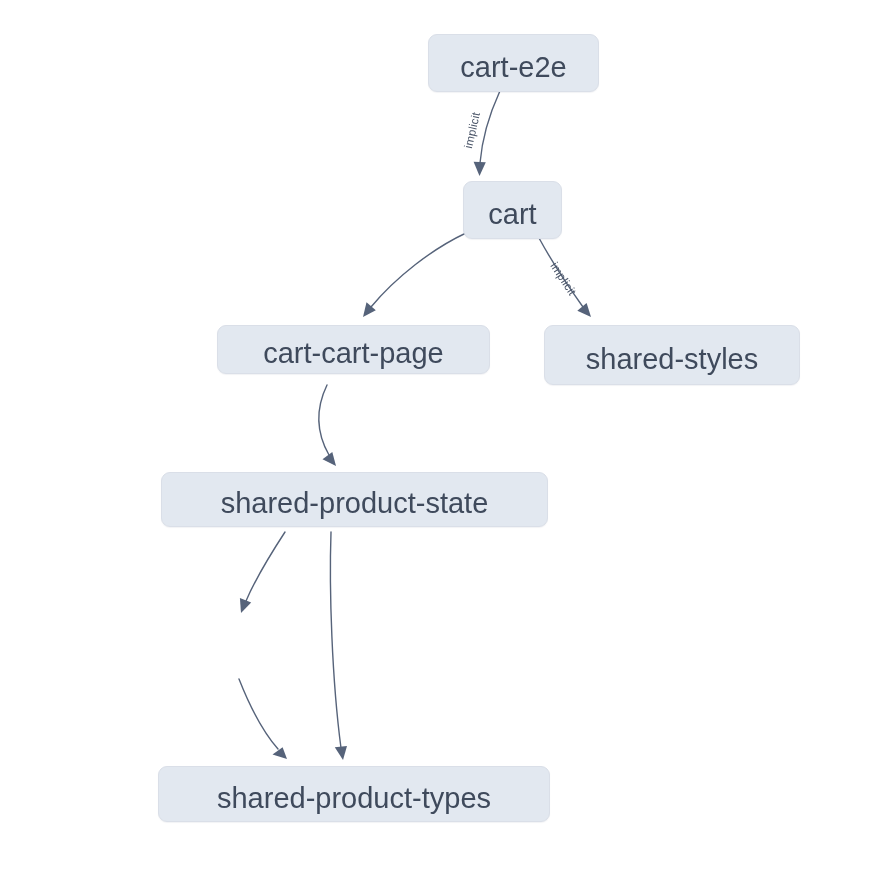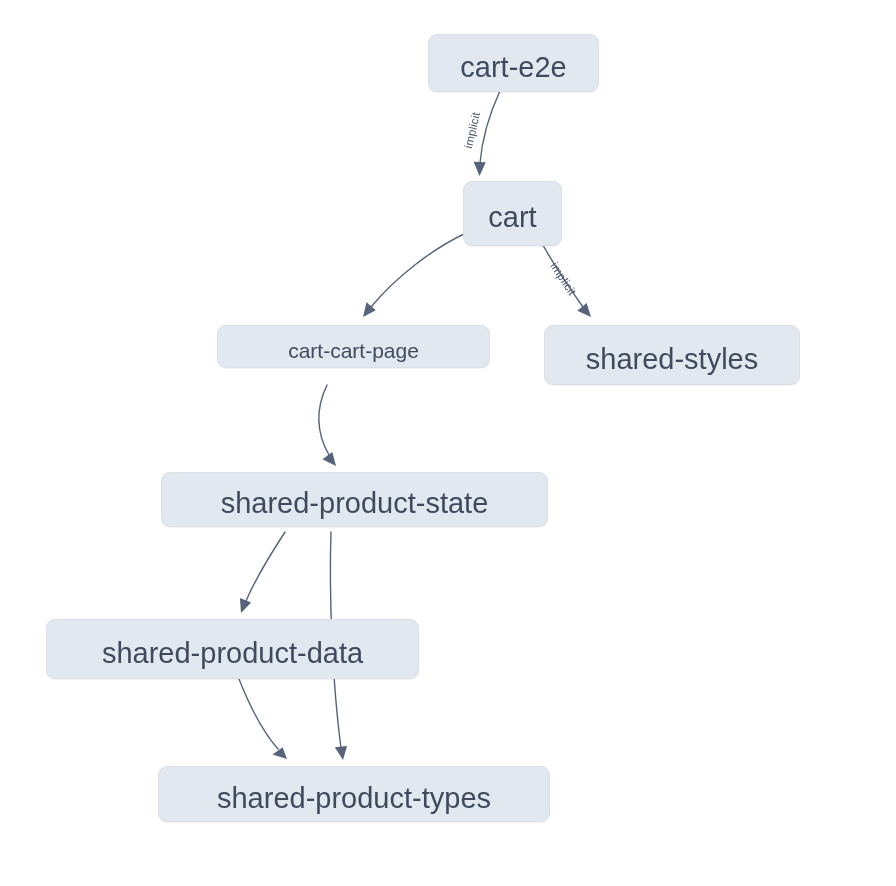--- a/index.html
+++ b/index.html
@@ -71,22 +71,22 @@
 
   .node-label {
     display: block;
     line-height: 1;
     color: #3f4a5c;
     margin-top: 8px;
   }
 
   
   #node-cart-e2e              { left: 428px; top: 34px;  width: 171px; height: 58px;  font-size: 29px; }
-  #node-cart                  { left: 463px; top: 181px; width: 99px;  height: 65px;  font-size: 29px; }
-  #node-cart-cart-page        { left: 217px; top: 325px; width: 273px; height: 43px;  font-size: 21px; }
+  #node-cart                  { left: 463px; top: 181px; width: 99px;  height: 58px;  font-size: 29px; }
+  #node-cart-cart-page        { left: 217px; top: 325px; width: 273px; height: 49px;  font-size: 29px; }
   #node-shared-styles         { left: 544px; top: 325px; width: 256px; height: 60px;  font-size: 29px; align-items: center; }
   #node-shared-product-state  { left: 161px; top: 472px; width: 387px; height: 55px;  font-size: 29px; }
   #node-shared-product-data   { left: 46px;  top: 619px; width: 373px; height: 60px;  font-size: 29px; }
   #node-shared-product-types  { left: 158px; top: 766px; width: 392px; height: 56px;  font-size: 29px; }
 </style>
 </head>
 <body>
 
 <div id="graph-canvas">
 
@@ -143,21 +143,18 @@
   </div>
 
   <div class="node" id="node-shared-styles">
     <span class="node-label">shared-styles</span>
   </div>
 
   <div class="node" id="node-shared-product-state">
     <span class="node-label">shared-product-state</span>
   </div>
 
-  <div class="node" id="node-shared-product-data">
-    <span class="node-label">shared-product-data</span>
-  </div>
 
   <div class="node" id="node-shared-product-types">
     <span class="node-label">shared-product-types</span>
   </div>
 
 </div>
 
 </body></html>

